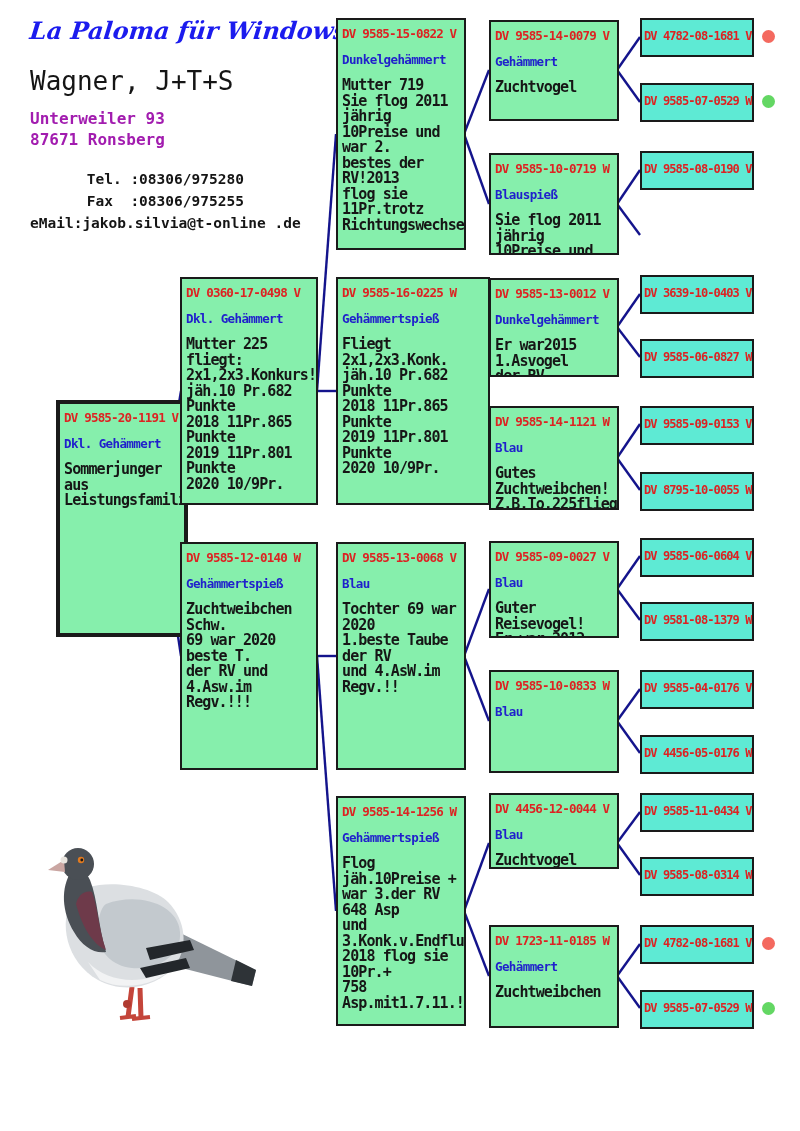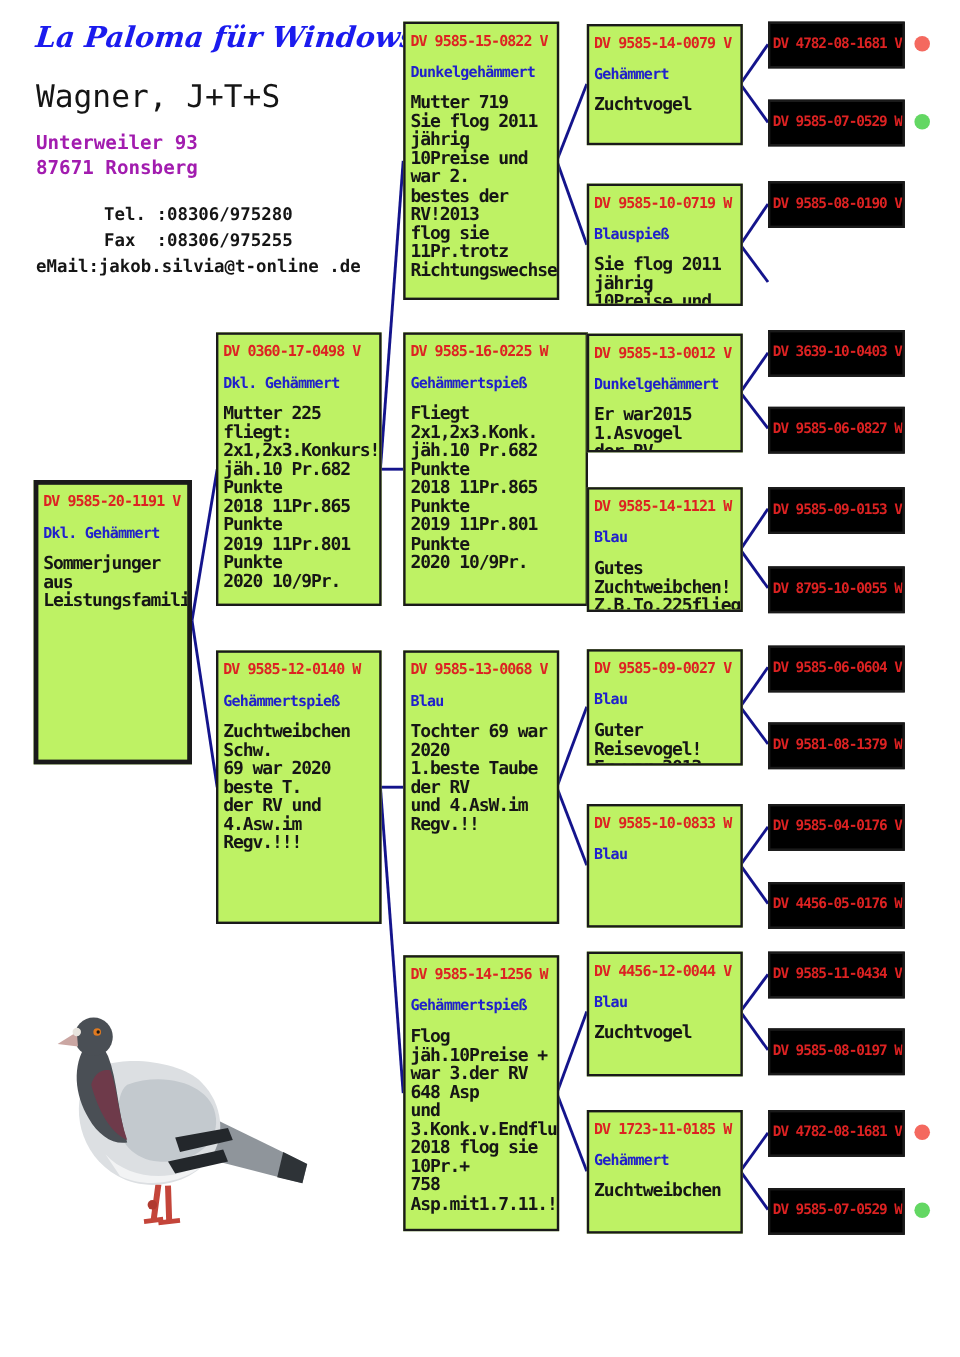--- a/index.html
+++ b/index.html
@@ -11,30 +11,30 @@
         letter-spacing:0px;white-space:pre;}
   .owner{position:absolute;left:30px;top:66px;font-size:26px;font-weight:normal;color:#151515;white-space:pre;}
   .addr{position:absolute;left:30px;top:108px;font-size:16px;font-weight:bold;color:#a21caf;
         line-height:21px;white-space:pre;}
   .contact{position:absolute;left:30px;top:168px;font-size:14.5px;font-weight:bold;color:#151515;
         line-height:22px;white-space:pre;text-align:center;}
   
   svg.wires{position:absolute;left:0;top:0;z-index:1;}
   line.conn{stroke:#14148c;stroke-width:2.4;}
   
-  .box{position:absolute;background:#bef264;border:2px solid #1a1a1a;z-index:2;
+  .box{position:absolute;background:#86efac;border:2px solid #1a1a1a;z-index:2;
        padding:6px 3px 4px 4px;box-sizing:border-box;overflow:hidden;}
-  .box.subject{border-width:4px;}
+  .box.subject{border-width:4px;margin-left:28px;}
   .ring{display:block;color:#dd2222;font-weight:bold;font-size:12.5px;
         letter-spacing:-0.8px;white-space:pre;margin-bottom:11px;}
   .colorname{display:block;color:#2020cc;font-weight:bold;font-size:12.5px;
         letter-spacing:-0.6px;white-space:pre;margin-bottom:11px;}
   .info{display:block;color:#161616;font-weight:bold;font-size:15px;
         letter-spacing:-0.9px;line-height:15.5px;white-space:pre-line;}
-  .sbox{position:absolute;width:114px;height:39px;background:#000000;border:2px solid #1a1a1a;
+  .sbox{position:absolute;width:114px;height:39px;background:#5eead4;border:2px solid #1a1a1a;
         z-index:2;box-sizing:border-box;padding:9px 1px 0 2px;overflow:hidden;}
   .sring{display:block;color:#dd2222;font-weight:bold;font-size:12px;letter-spacing:-0.9px;white-space:pre;}
   .dot{position:absolute;width:13px;height:13px;border-radius:50%;z-index:3;}
   
   .pigeon{position:absolute;left:28px;top:792px;width:240px;height:250px;z-index:2;}
 </style>
 </head>
 <body>
 
 <div class="page">
@@ -176,21 +176,21 @@
     <span class="colorname">Blau</span>
     <span class="info">Guter Reisevogel!
 Er war 2012 1.As-V.
 des Verb.der RV MM!!</span>
   </div>
   <div class="box" style="left:489px;top:670px;width:130px;height:103px">
     <span class="ring">DV 9585-10-0833 W</span>
     <span class="colorname">Blau</span>
     <span class="info"></span>
   </div>
-  <div class="box" style="left:489px;top:793px;width:130px;height:104px">
+  <div class="box" style="left:489px;top:793px;width:130px;height:76px">
     <span class="ring">DV 4456-12-0044 V</span>
     <span class="colorname">Blau</span>
     <span class="info">Zuchtvogel</span>
   </div>
   <div class="box" style="left:489px;top:925px;width:130px;height:103px">
     <span class="ring">DV 1723-11-0185 W</span>
     <span class="colorname">Gehämmert</span>
     <span class="info">Zuchtweibchen</span>
   </div>
 
@@ -224,21 +224,21 @@
   <div class="sbox" style="left:640px;top:670px">
       <span class="sring">DV 9585-04-0176 V</span>
     </div>
   <div class="sbox" style="left:640px;top:735px">
       <span class="sring">DV 4456-05-0176 W</span>
     </div>
   <div class="sbox" style="left:640px;top:793px">
       <span class="sring">DV 9585-11-0434 V</span>
     </div>
   <div class="sbox" style="left:640px;top:857px">
-      <span class="sring">DV 9585-08-0197 W</span>
+      <span class="sring">DV 9585-08-0314 W</span>
     </div>
   <div class="sbox" style="left:640px;top:925px">
       <span class="sring">DV 4782-08-1681 V</span>
     </div>
   <div class="sbox" style="left:640px;top:990px">
       <span class="sring">DV 9585-07-0529 W</span>
     </div>
 
   <span class="dot" style="left: 762px; top: 30px; background: rgb(244, 105, 95);"></span>
   <span class="dot" style="left: 762px; top: 95px; background: rgb(99, 215, 99);"></span>

